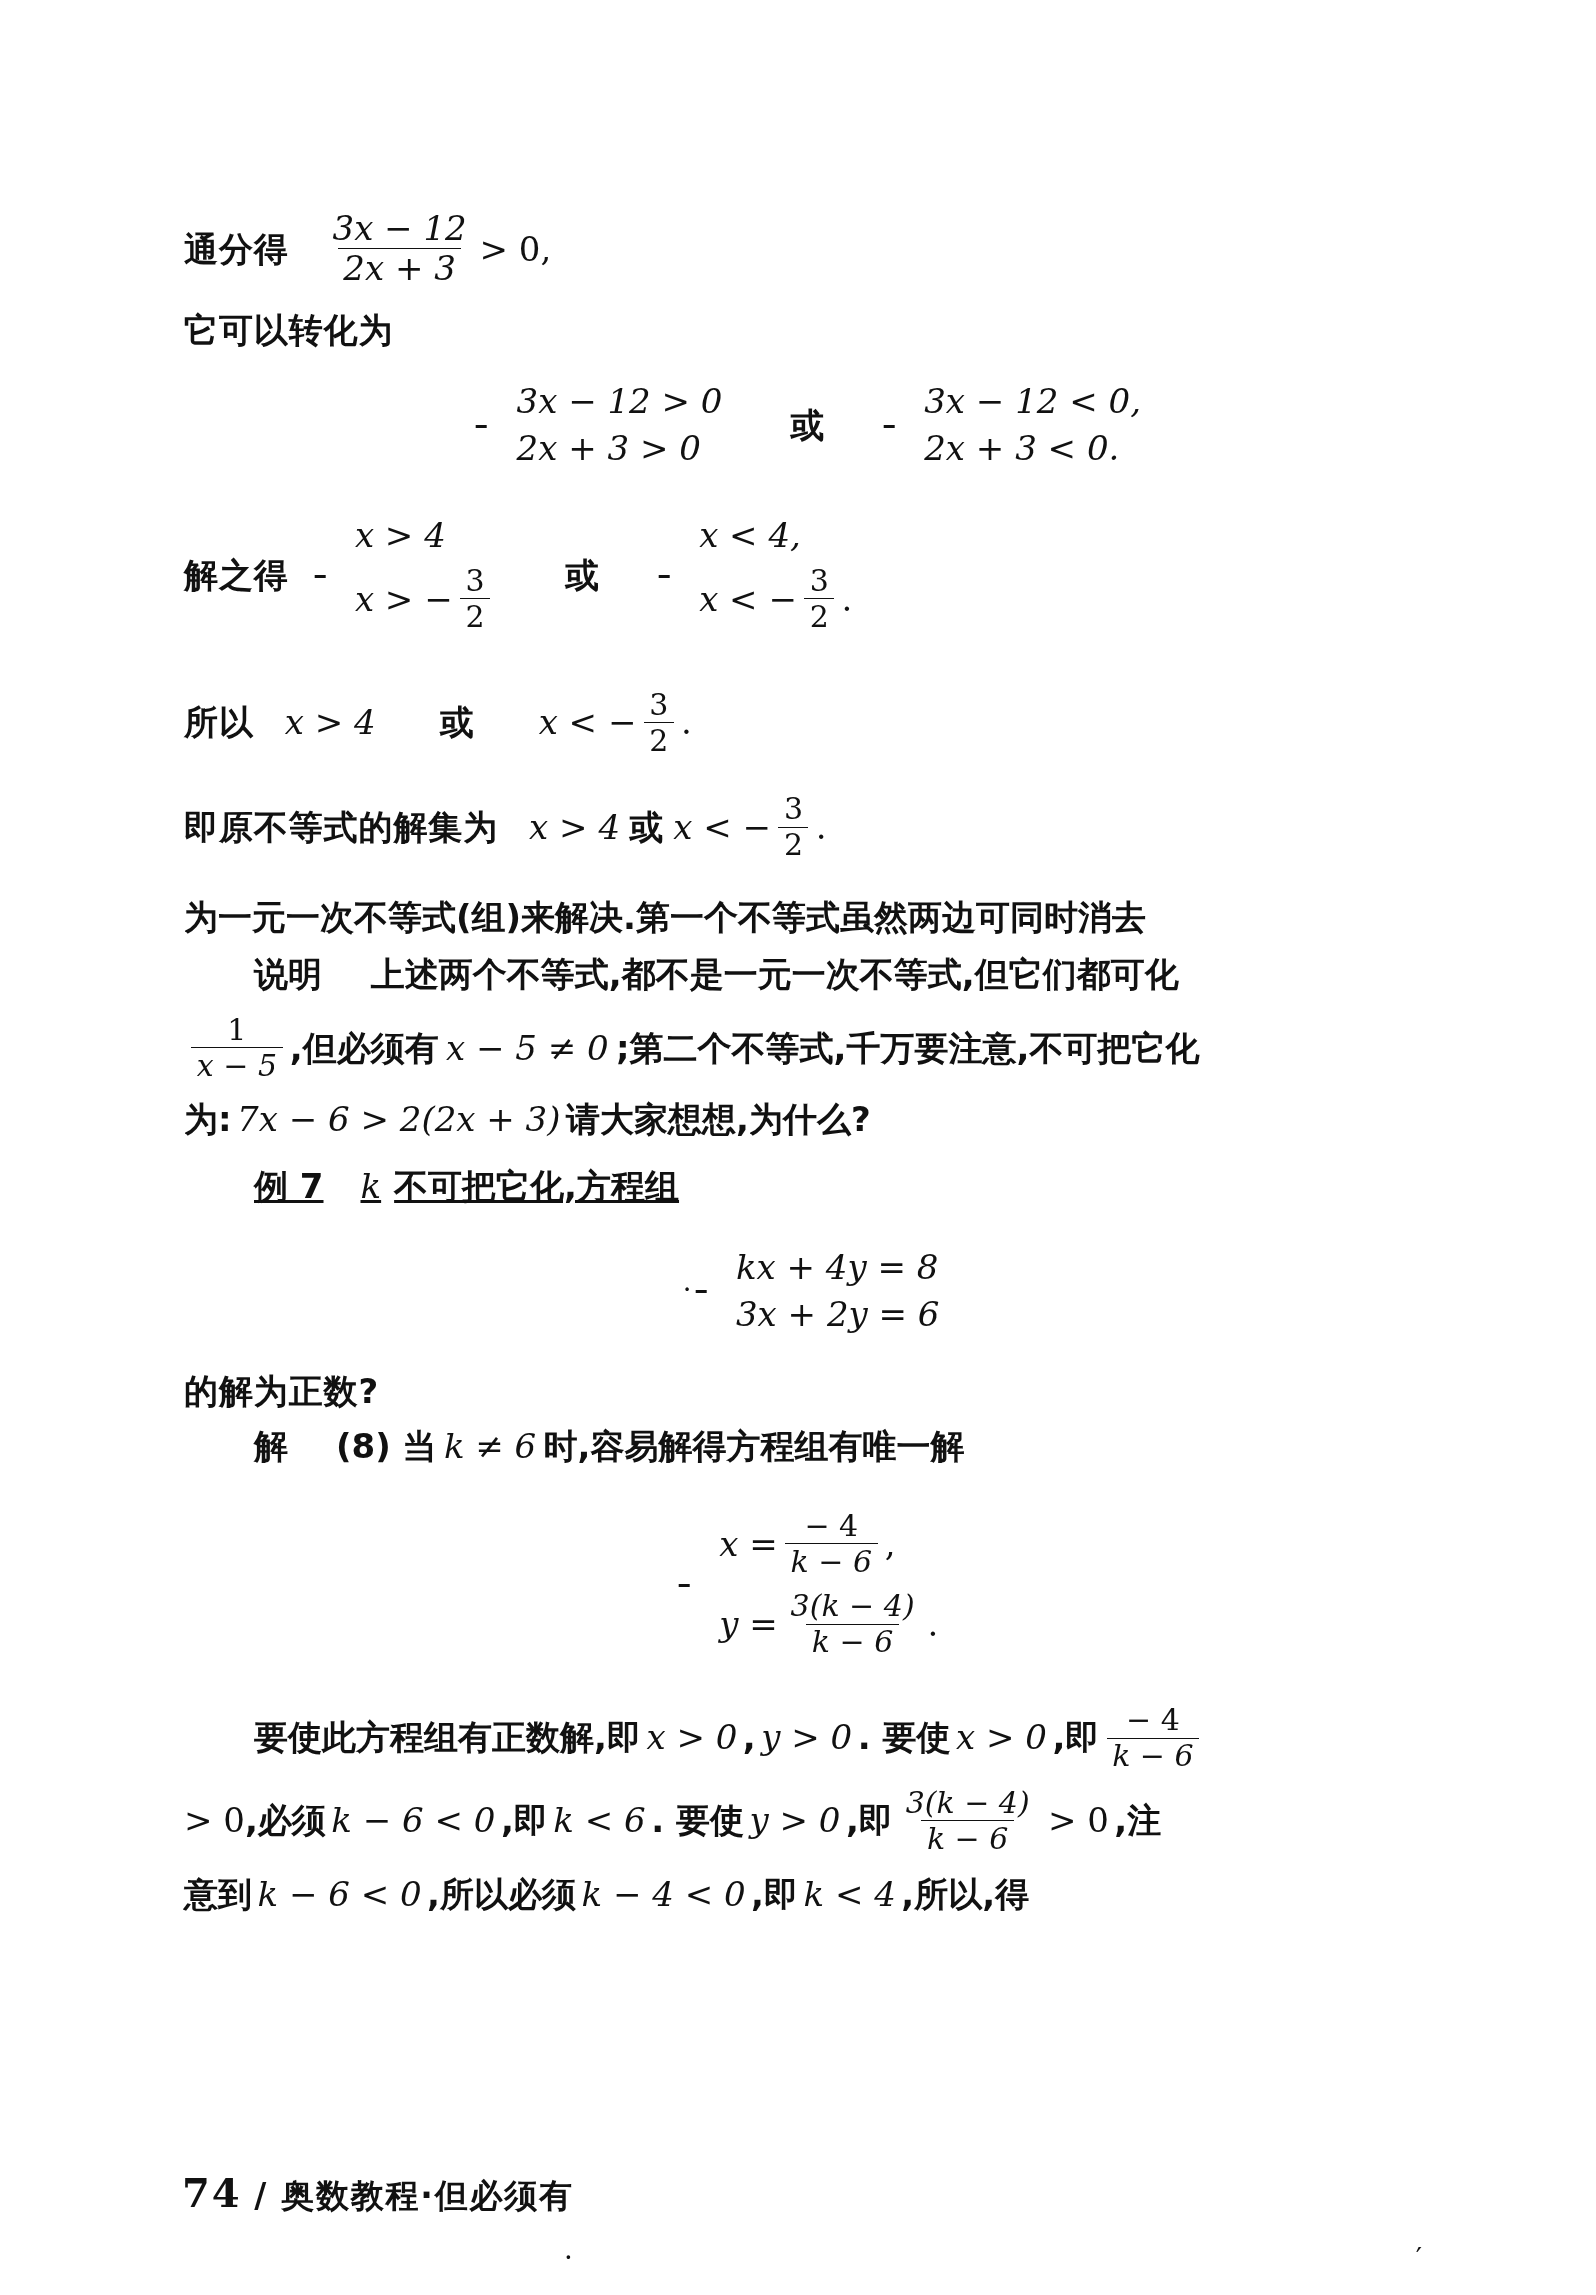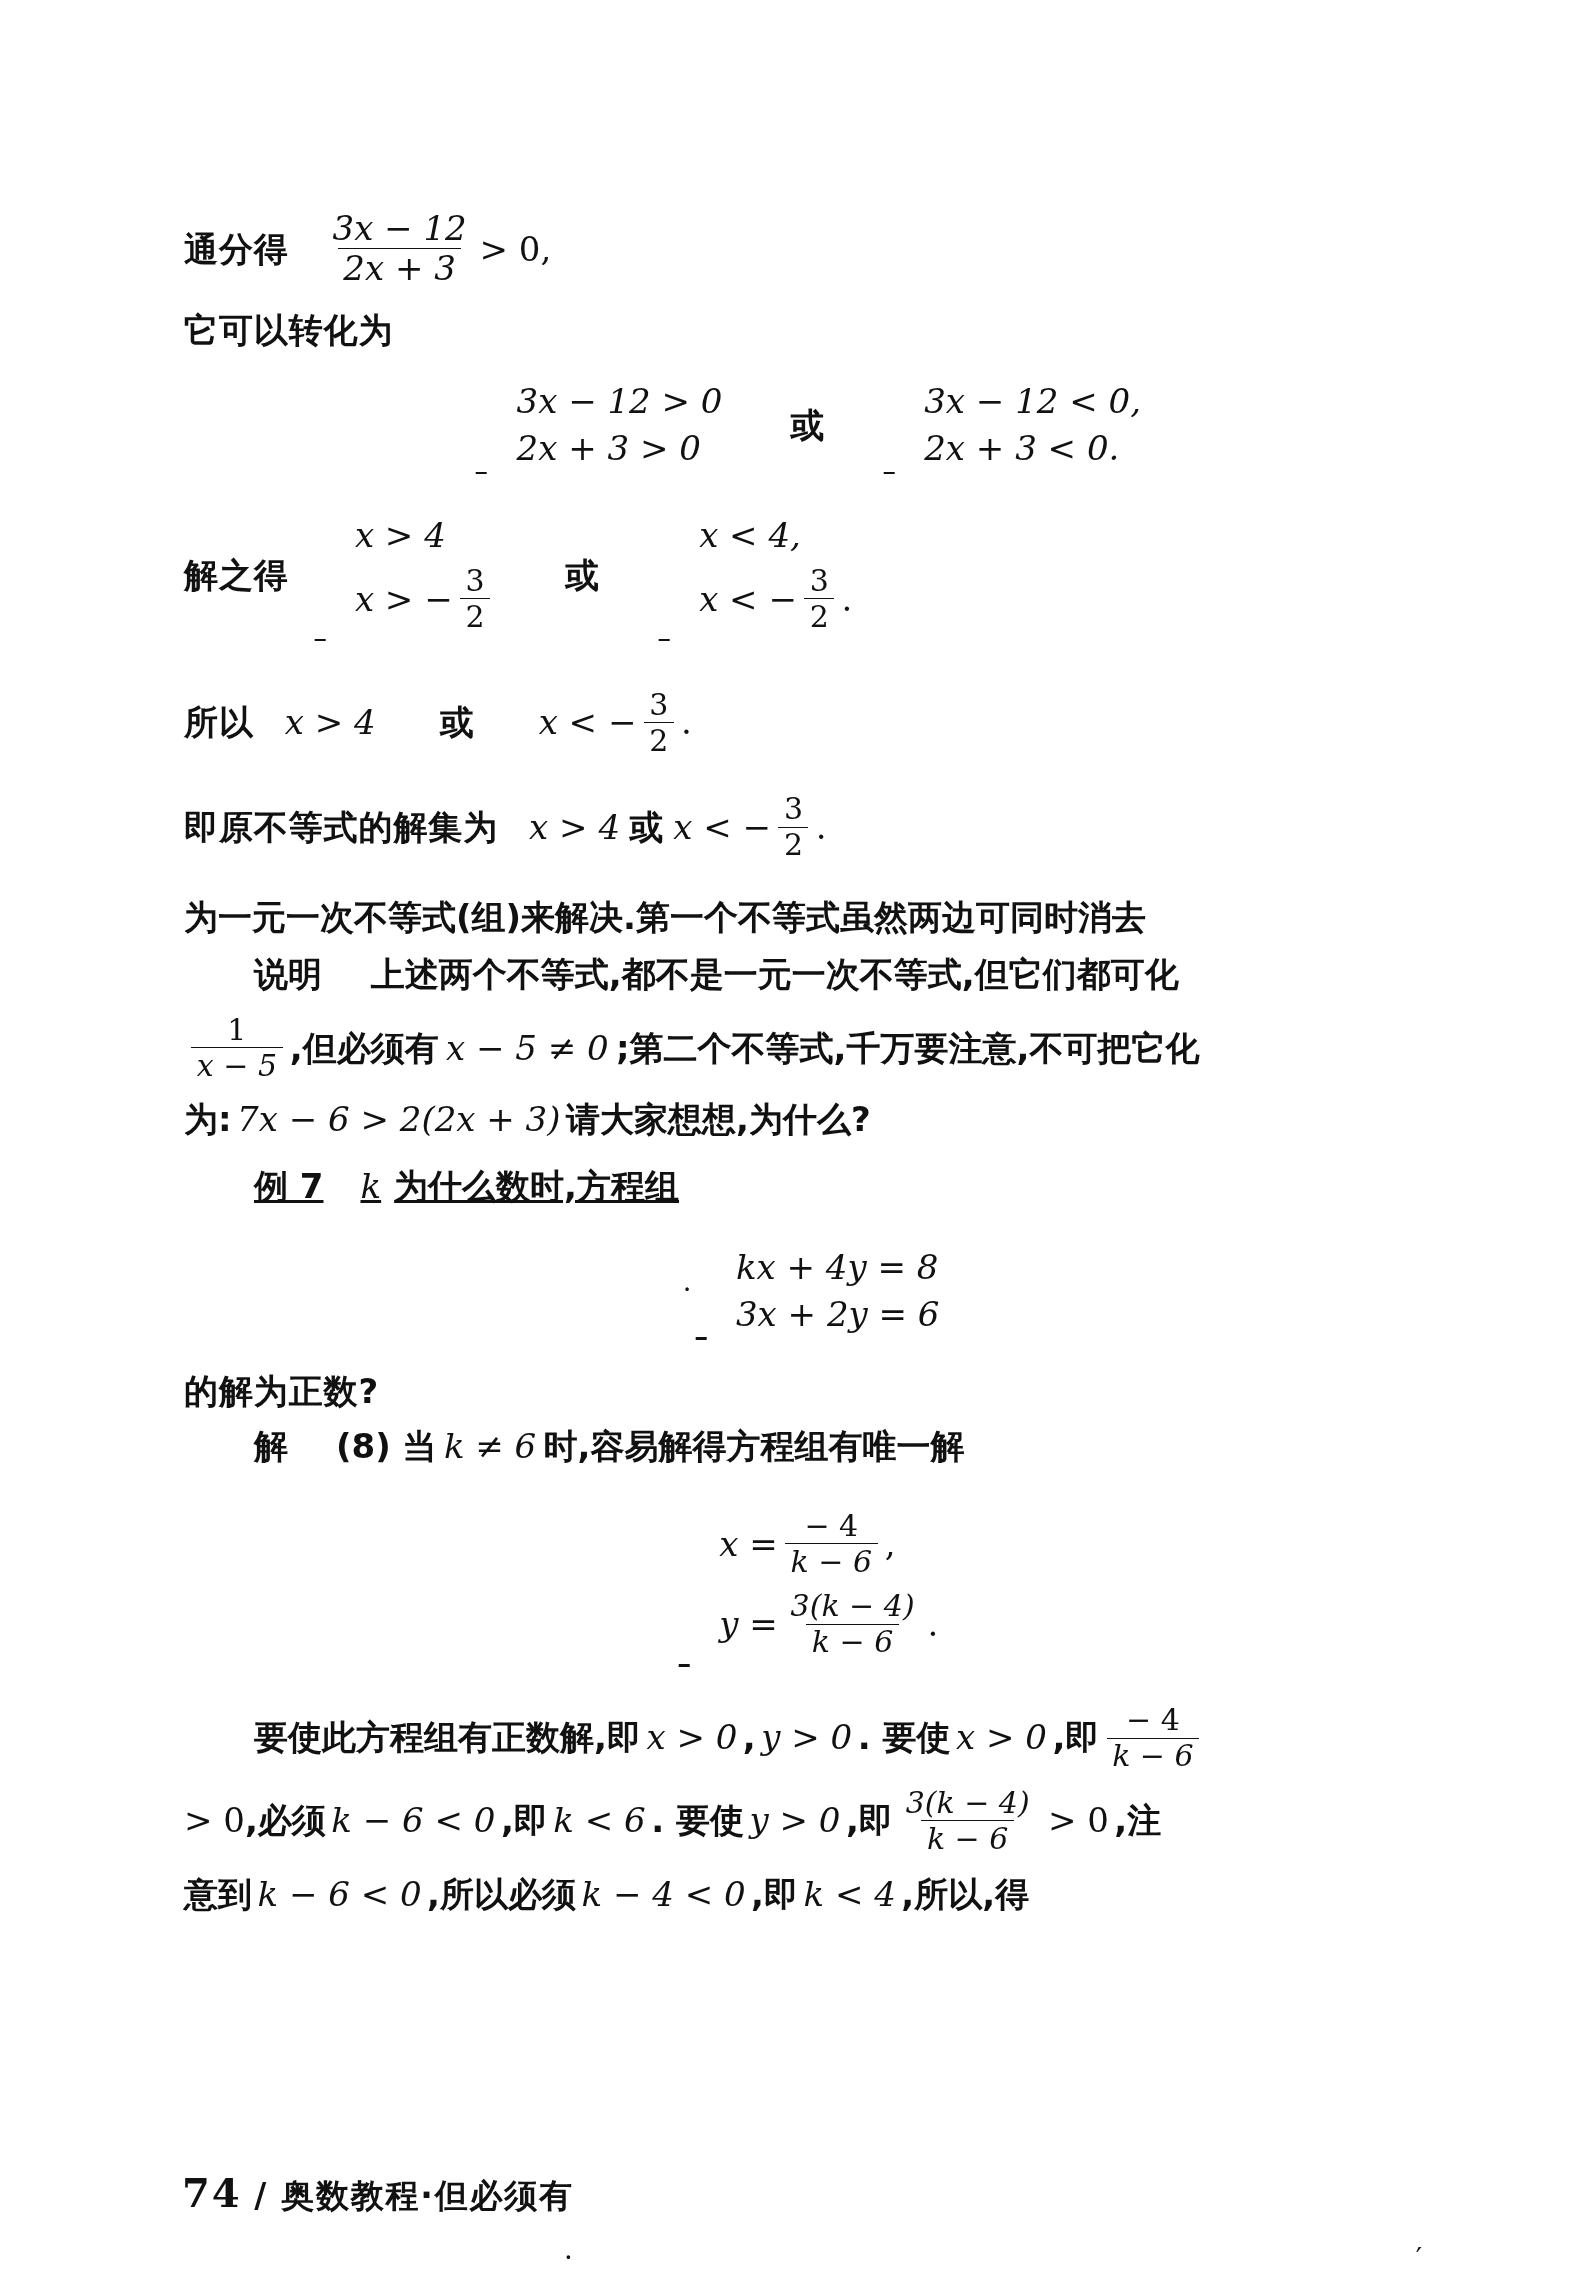--- a/index.html
+++ b/index.html
@@ -34,21 +34,21 @@
   .mi{font-family:"DejaVu Serif", serif; font-style:italic;}
   .mn{font-family:"DejaVu Serif", serif;}
 
   
   .frac{display:inline-flex;flex-direction:column;align-items:center;vertical-align:middle;margin:0 7.3px;}
   .frac .num{padding:0 5.5px 1.8px 5.5px;line-height:1.05;}
   .frac .den{padding:1.8px 5.5px 0 5.5px;line-height:1.05;border-top:1.8px solid #111;}
   .frac.small{font-size:30px;}
 
   
-  .sys{display:inline-flex;align-items:flex-end;margin:0 3.7px;}
+  .sys{display:inline-flex;align-items:center;margin:0 3.7px;}
   .sys .brace{
     width:24px;
     border-left:2.8px solid #111;
     border-top-left-radius:16.5px;
     border-bottom-left-radius:16.5px;
     position:relative;
     margin-right:5.5px;
   }
   .sys .brace::before{
     content:"";
@@ -214,21 +214,21 @@
       <span class="mi" style="padding:0 5.5px;">7x − 6 &gt; 2(2x + 3)</span>
       <span>请大家想想,为什么?</span>
     </div>
 
     <div class="para" style="display:flex;align-items:center;margin-top:14.7px;text-decoration:underline;">
       <span style="display:inline-block;width:70px;"></span>
       <span>例 7</span>
       <span style="display:inline-block;width:37px;"></span>
       <span class="mi">k</span>
       <span style="display:inline-block;width:13px;"></span>
-      <span>为什么数时,方程组</span>
+      <span>不可把它化,方程组</span>
     </div>
 
     <div class="line center" style="margin-top:31px;margin-bottom:37px;">
       <span class="tiny-dot">·</span>
       <span class="sys">
         <span class="brace"></span>
         <span class="rows">
           <div class="mi">kx + 4y = 8</div>
           <div class="mi">3x + 2y = 6</div>
         </span>

